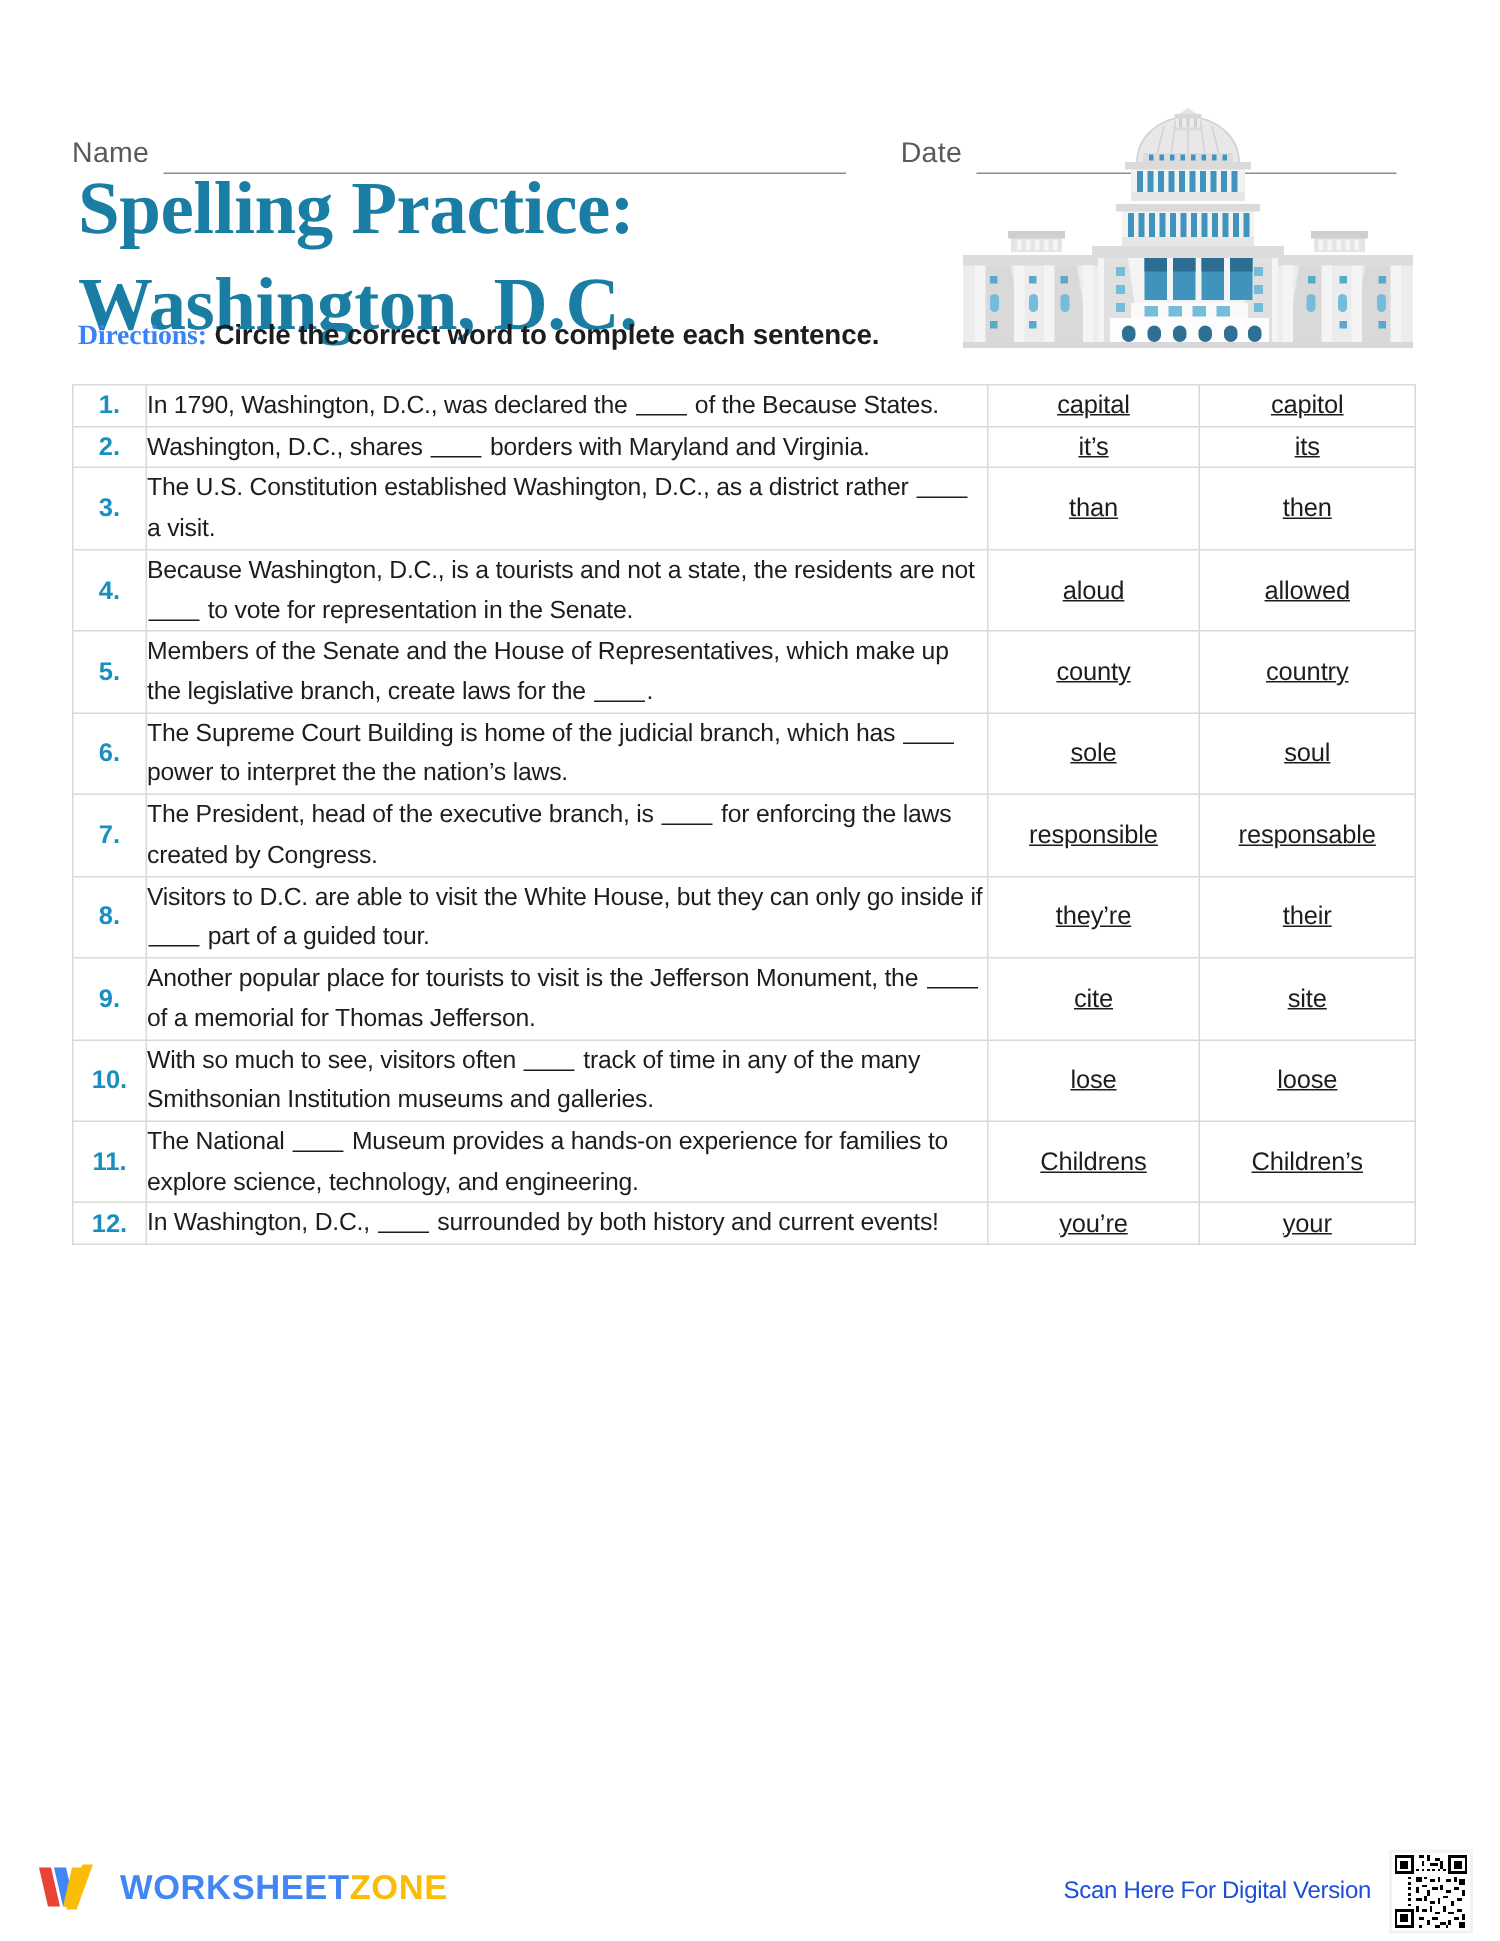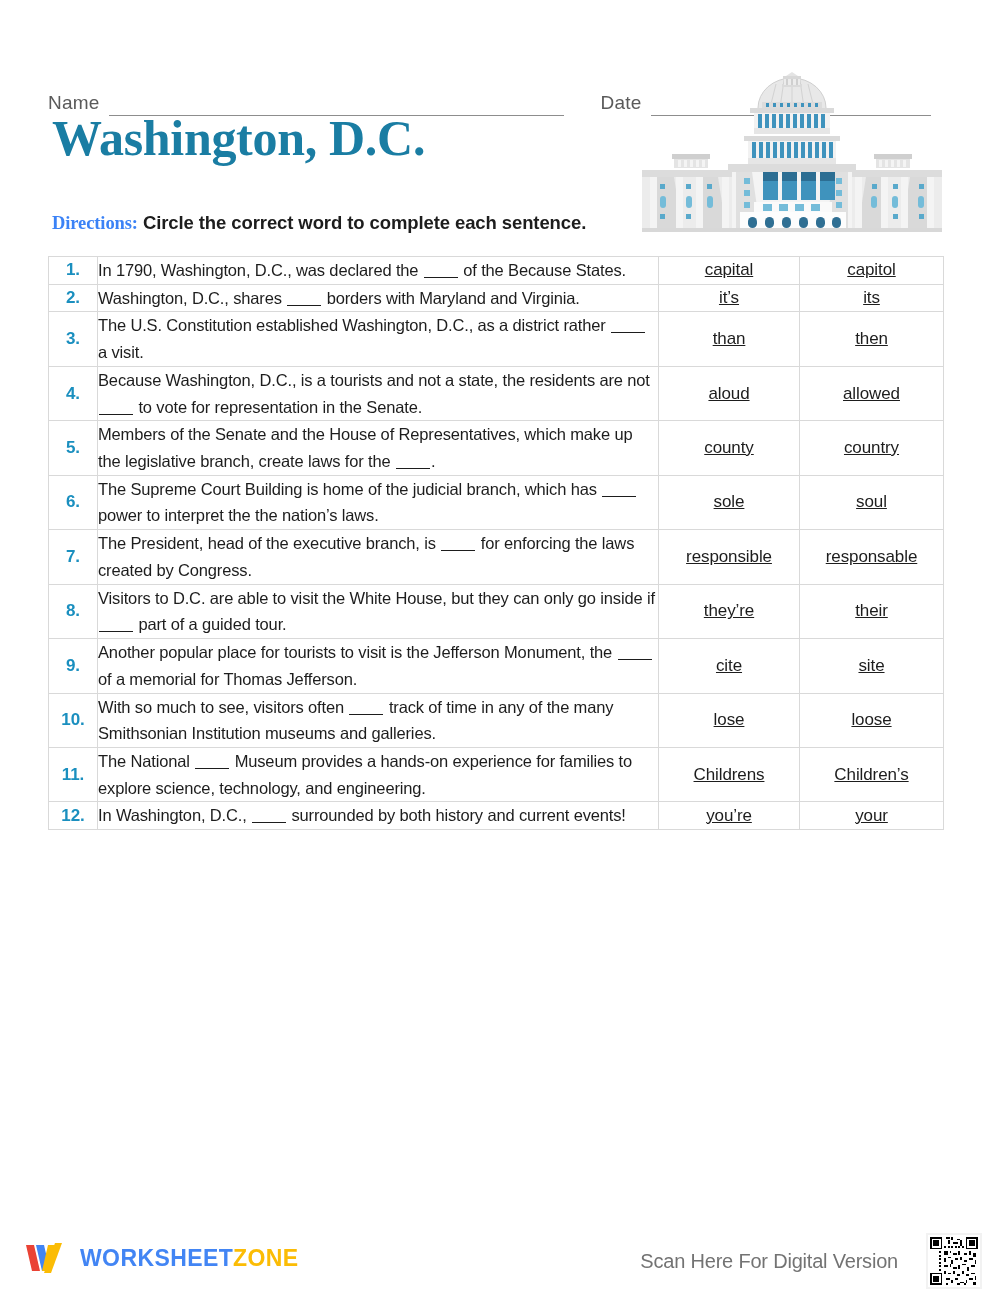--- a/index.html
+++ b/index.html
@@ -163,23 +163,23 @@
 
   .scan-wrap {
     position: absolute;
     right: 18px;
     top: 0;
     display: flex;
     align-items: center;
     height: 58px;
   }
   .scan-text {
-    font-size: 20px;
-    color: #737373;
-    margin-right: 28px;
+    font-size: 16px;
+    color: #1d4ed8;
+    margin-right: 12px;
     letter-spacing: -0.2px;
     white-space: nowrap;
   }
   .qr {
     width: 56px;
     height: 56px;
     background: #f2f2f2;
     padding: 2px;
     box-sizing: border-box;
     flex: 0 0 auto;
@@ -190,20 +190,21 @@
 
 <div class="namedate">
   <span class="nd-label">Name</span>
   <span class="nd-rule name"></span>
   <span class="nd-gap"></span>
   <span class="nd-label">Date</span>
   <span class="nd-rule date"></span>
 </div>
 
 <h1 class="title">
+  <span class="title-line">Spelling Practice:</span>
   <span class="title-line">Washington, D.C.</span>
 </h1>
 
 <div class="directions">
   <span class="dir-key">Directions:</span><span> Circle the correct word to complete each sentence.</span>
 </div>
 
 <div class="capitol">
   <svg viewBox="0 0 312 170" width="312" height="170" xmlns="http://www.w3.org/2000/svg">
 

